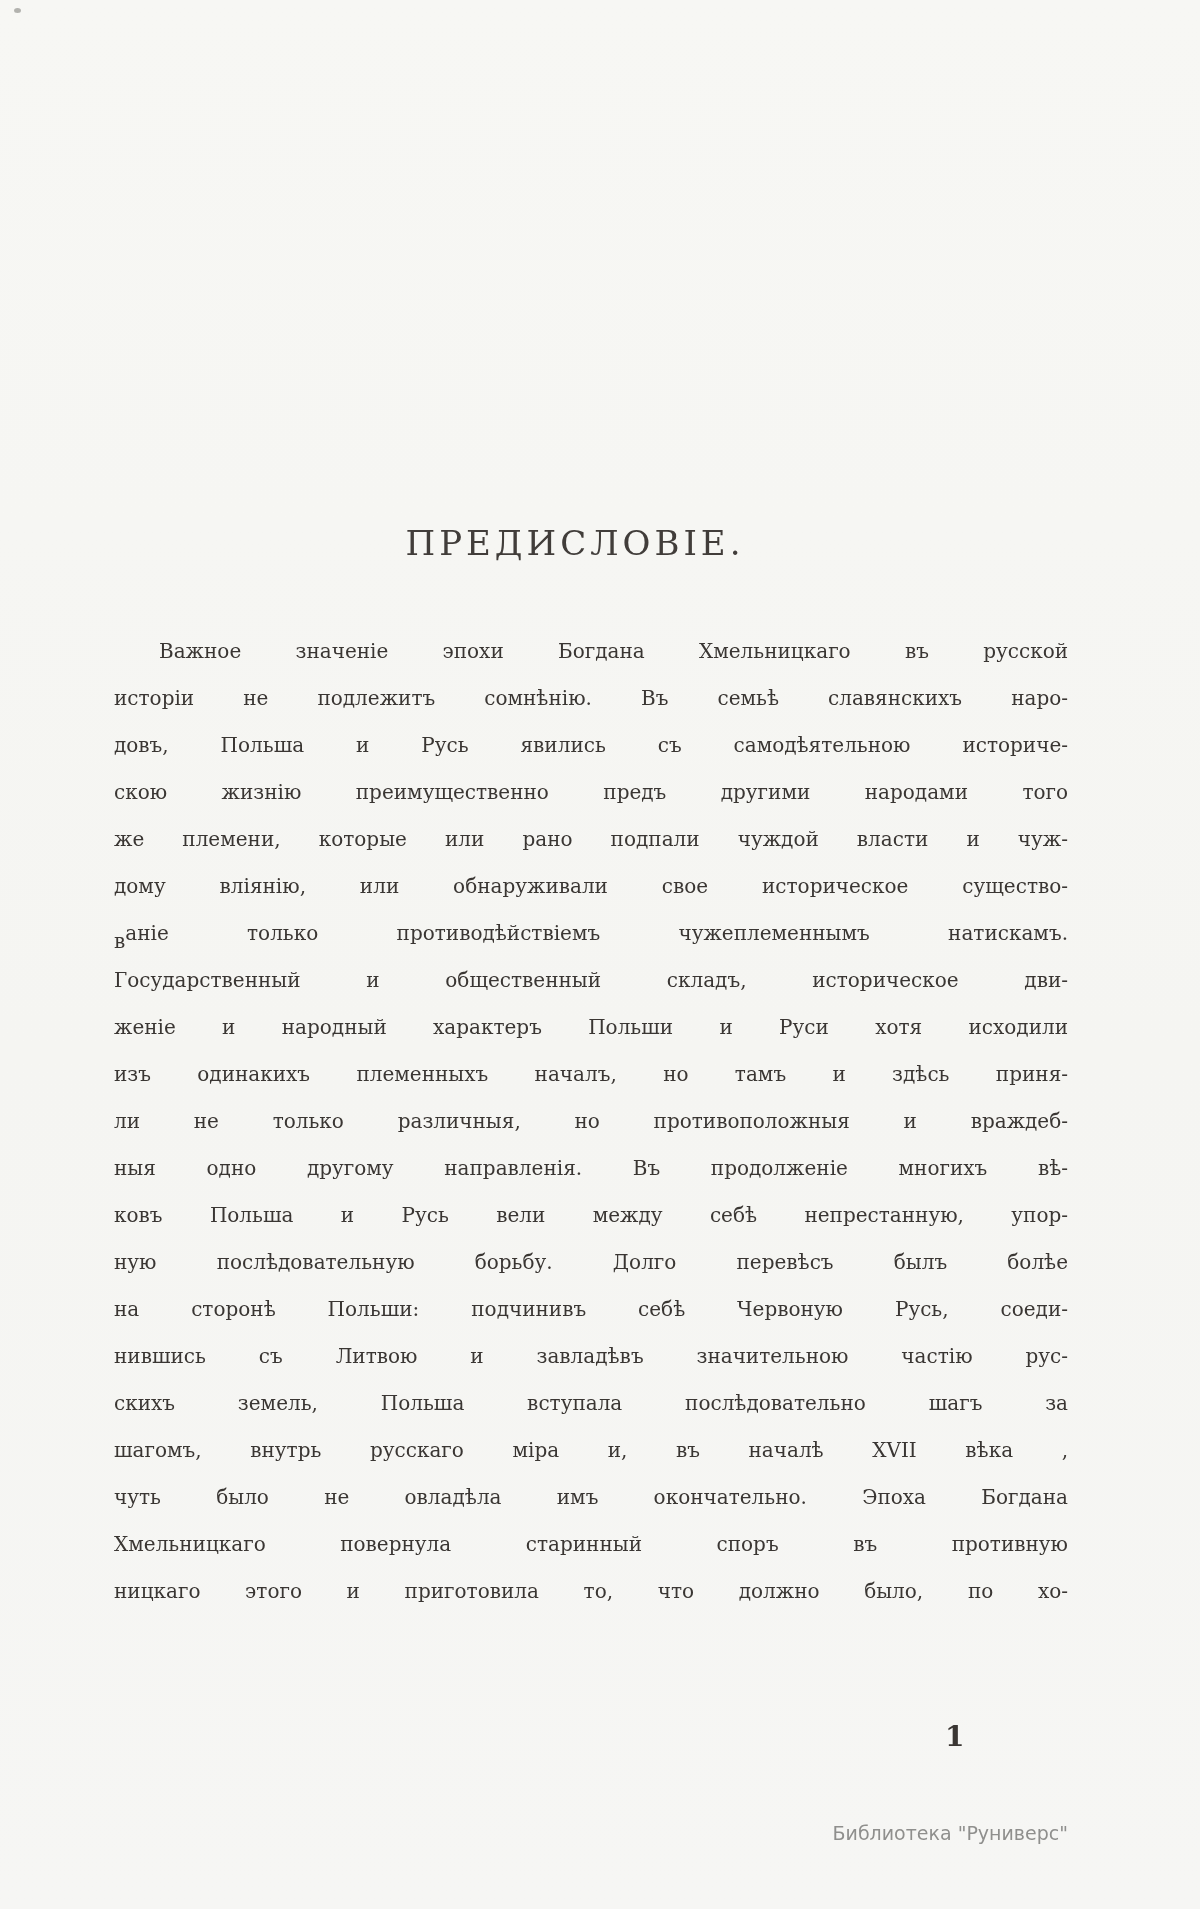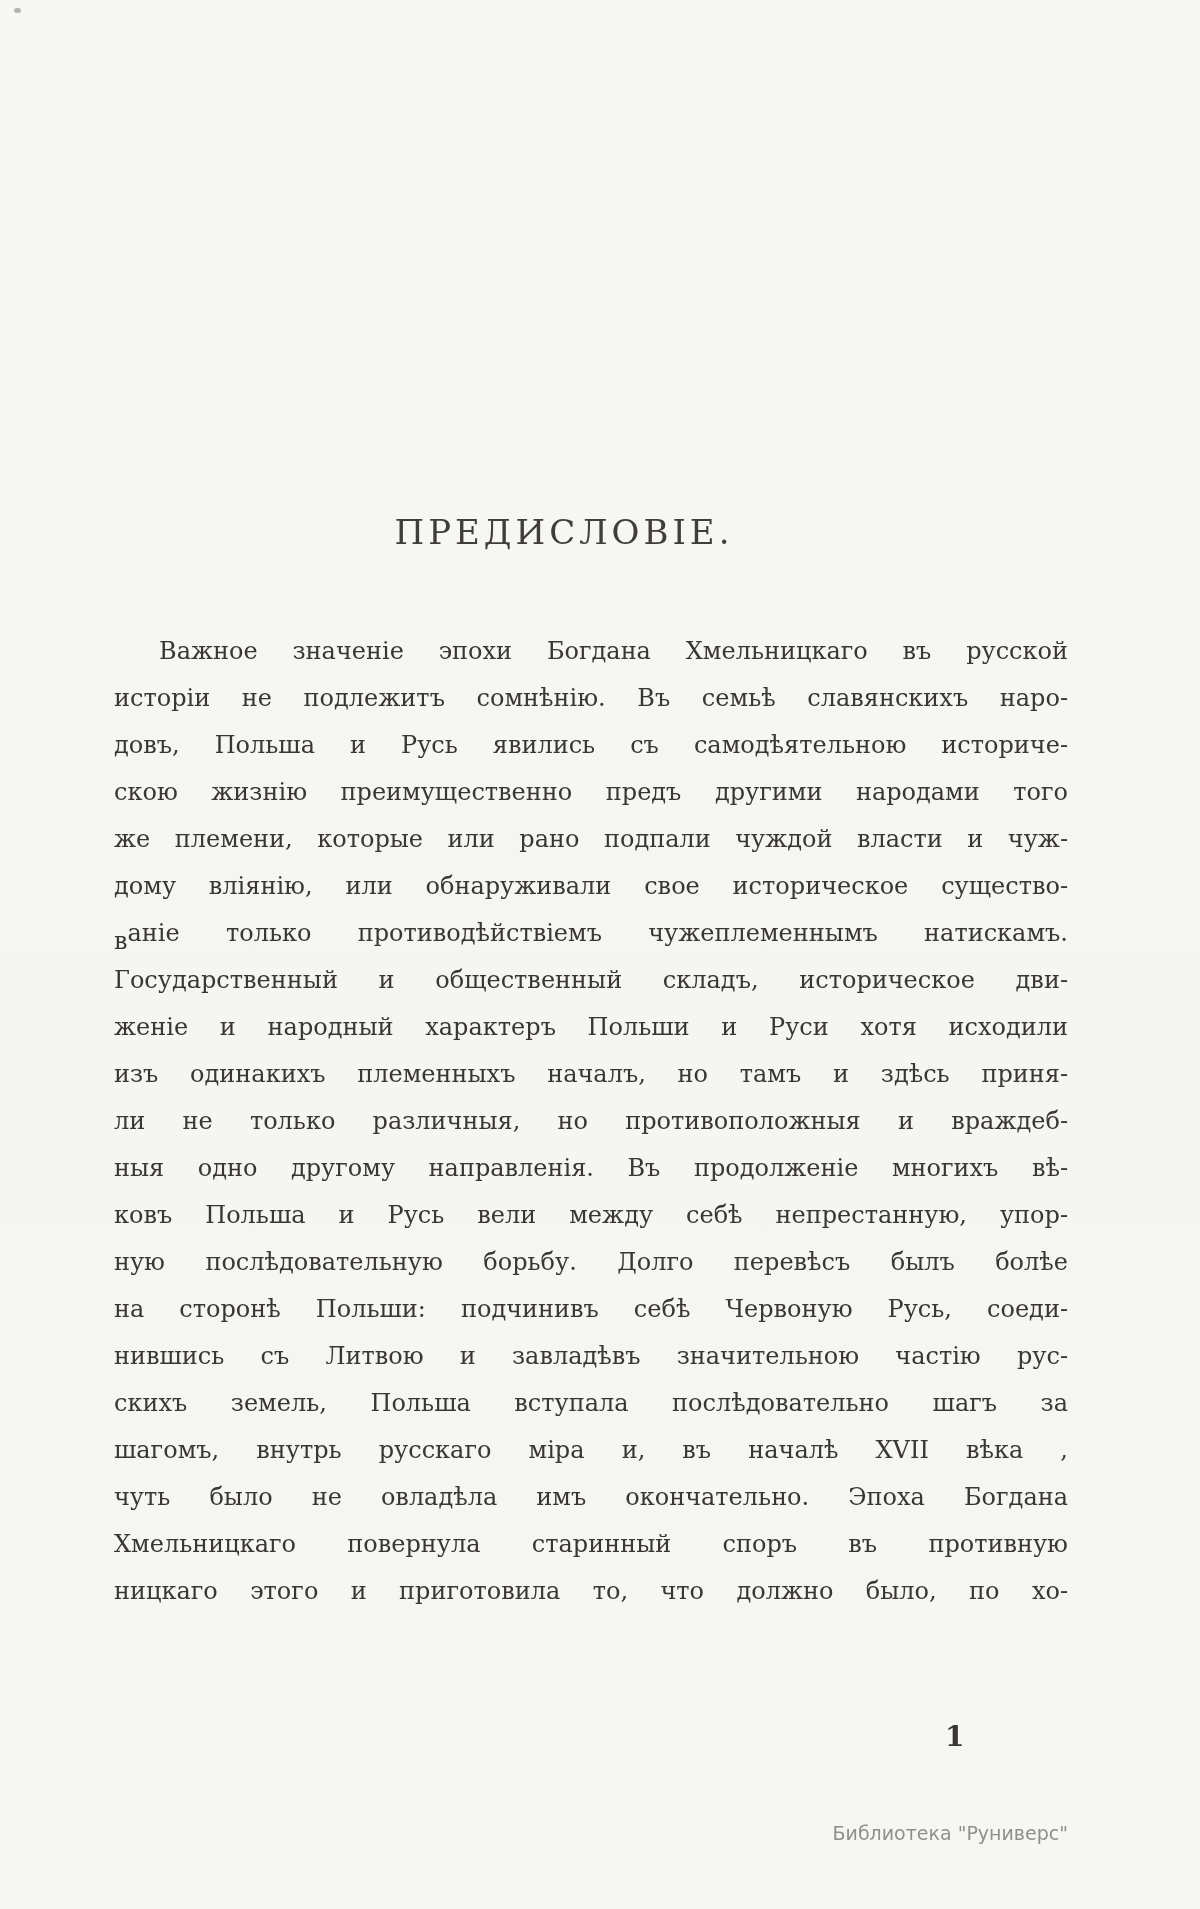--- a/index.html
+++ b/index.html
@@ -27,33 +27,33 @@
     height: 5px;
     background: #7a7a74;
     border-radius: 50%;
     opacity: .55;
   }
   .heading {
     position: absolute;
     top: 512px;
     left: 114px;
     width: 900px;
-    margin: 0;
+    margin: 11px;
     text-align: center;
     font-size: 34px;
     font-weight: normal;
     letter-spacing: 4px;
     color: #413d3a;
   }
   .body-text {
     position: absolute;
     top: 628px;
     left: 114px;
     width: 954px;
-    font-size: 24px;
+    font-size: 20px;
     color: #3a3633;
   }
   .line {
     height: 47px;
     line-height: 47px;
     text-align: justify;
     text-align-last: justify;
     text-justify: inter-word;
     white-space: nowrap;
   }

